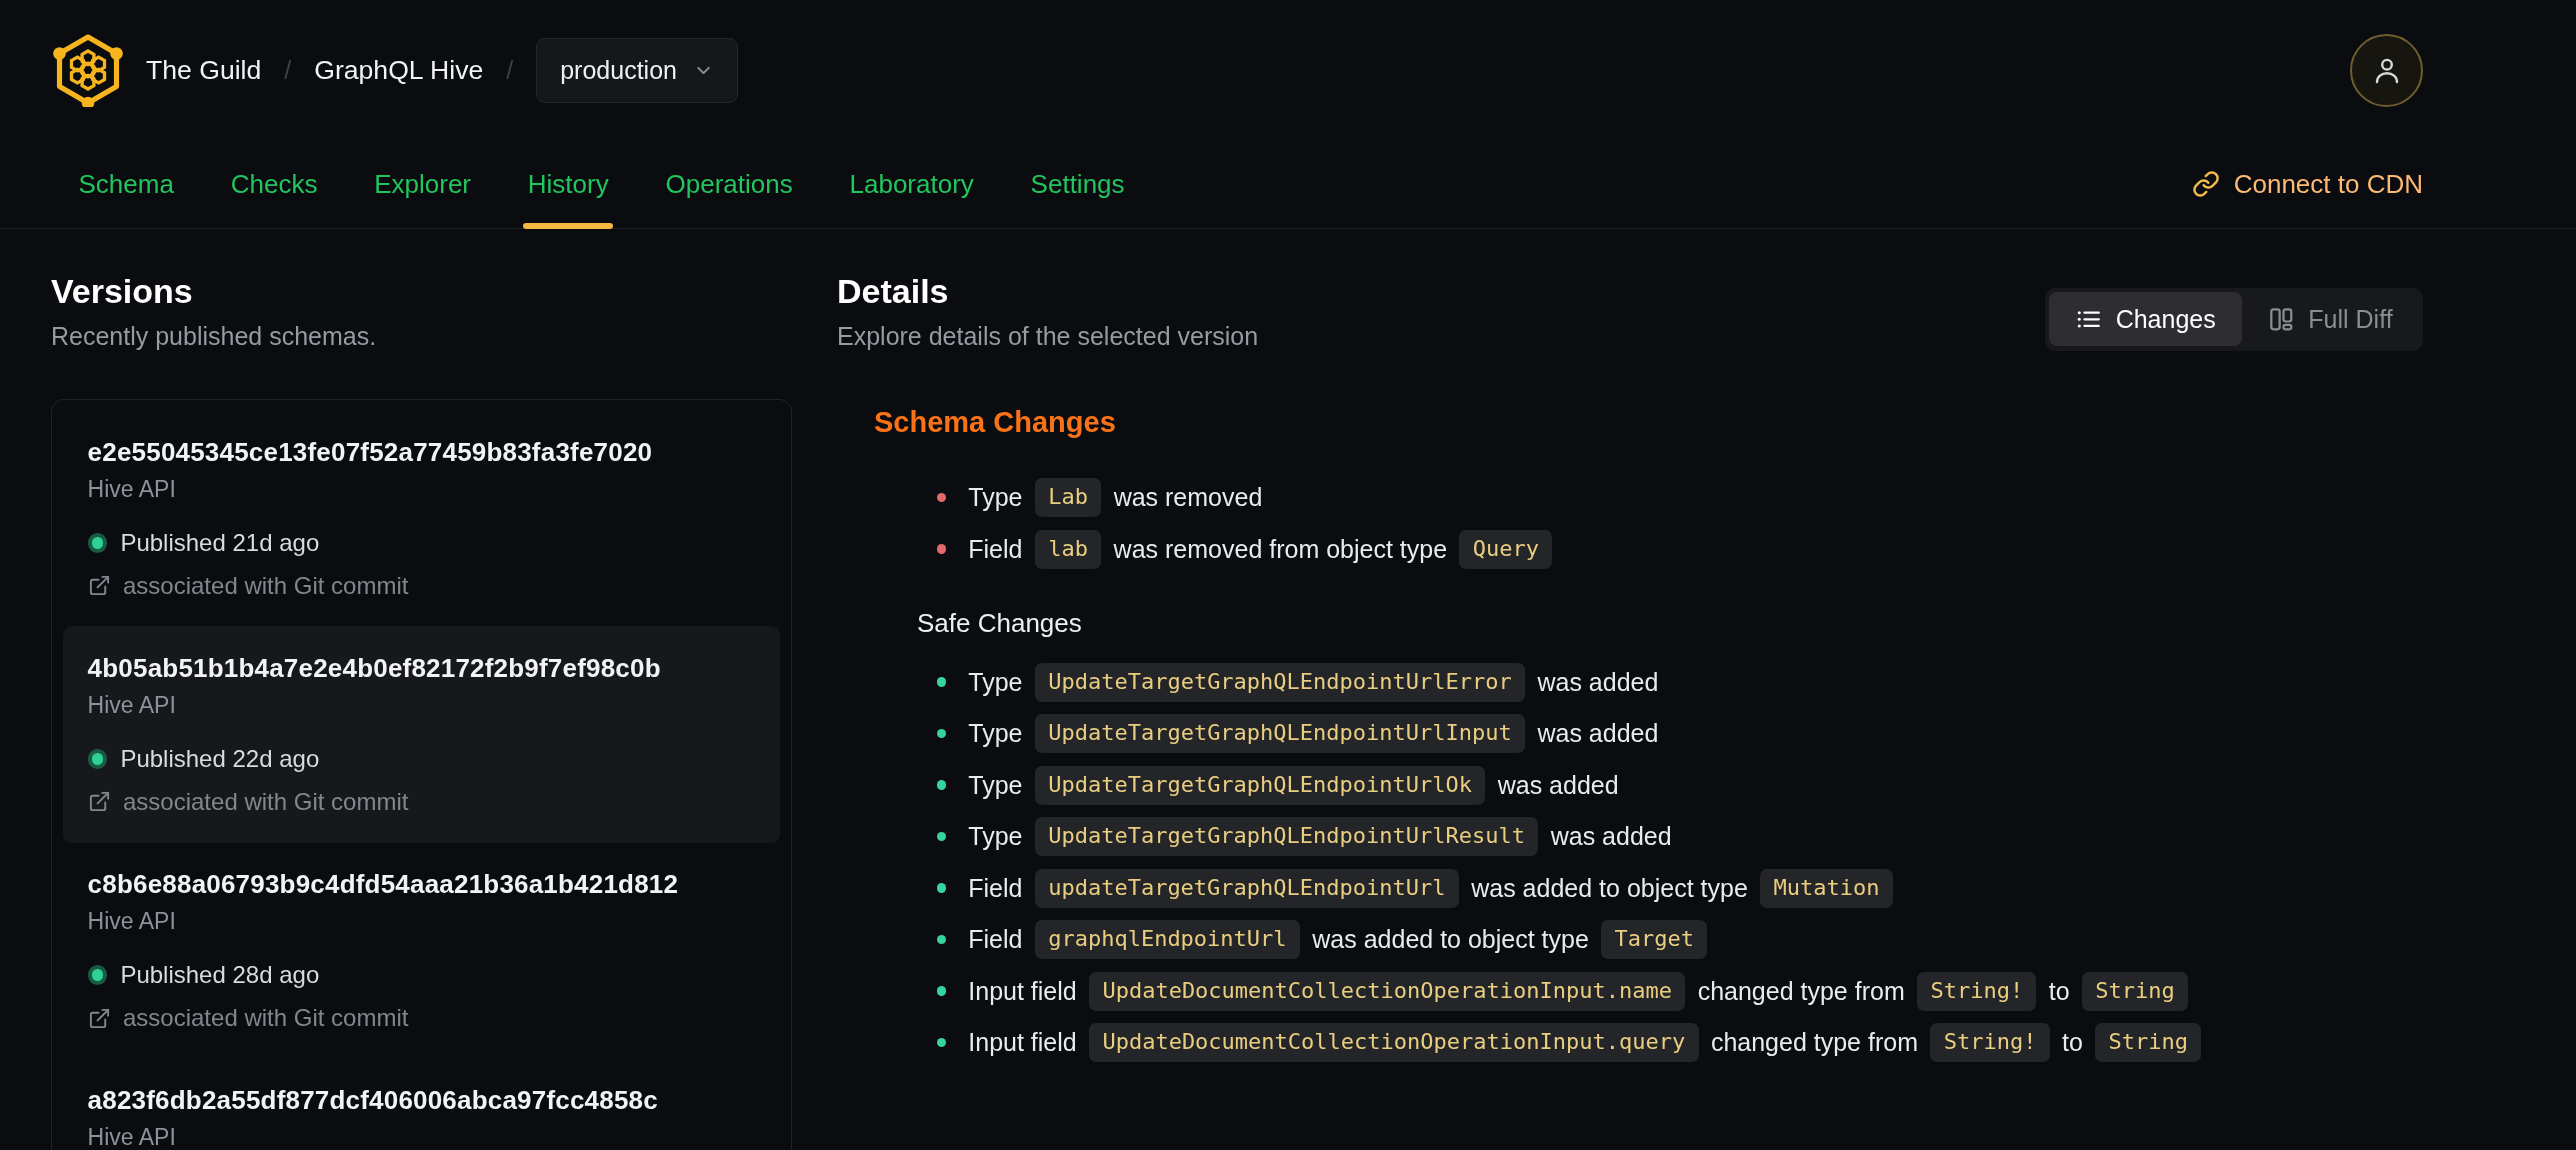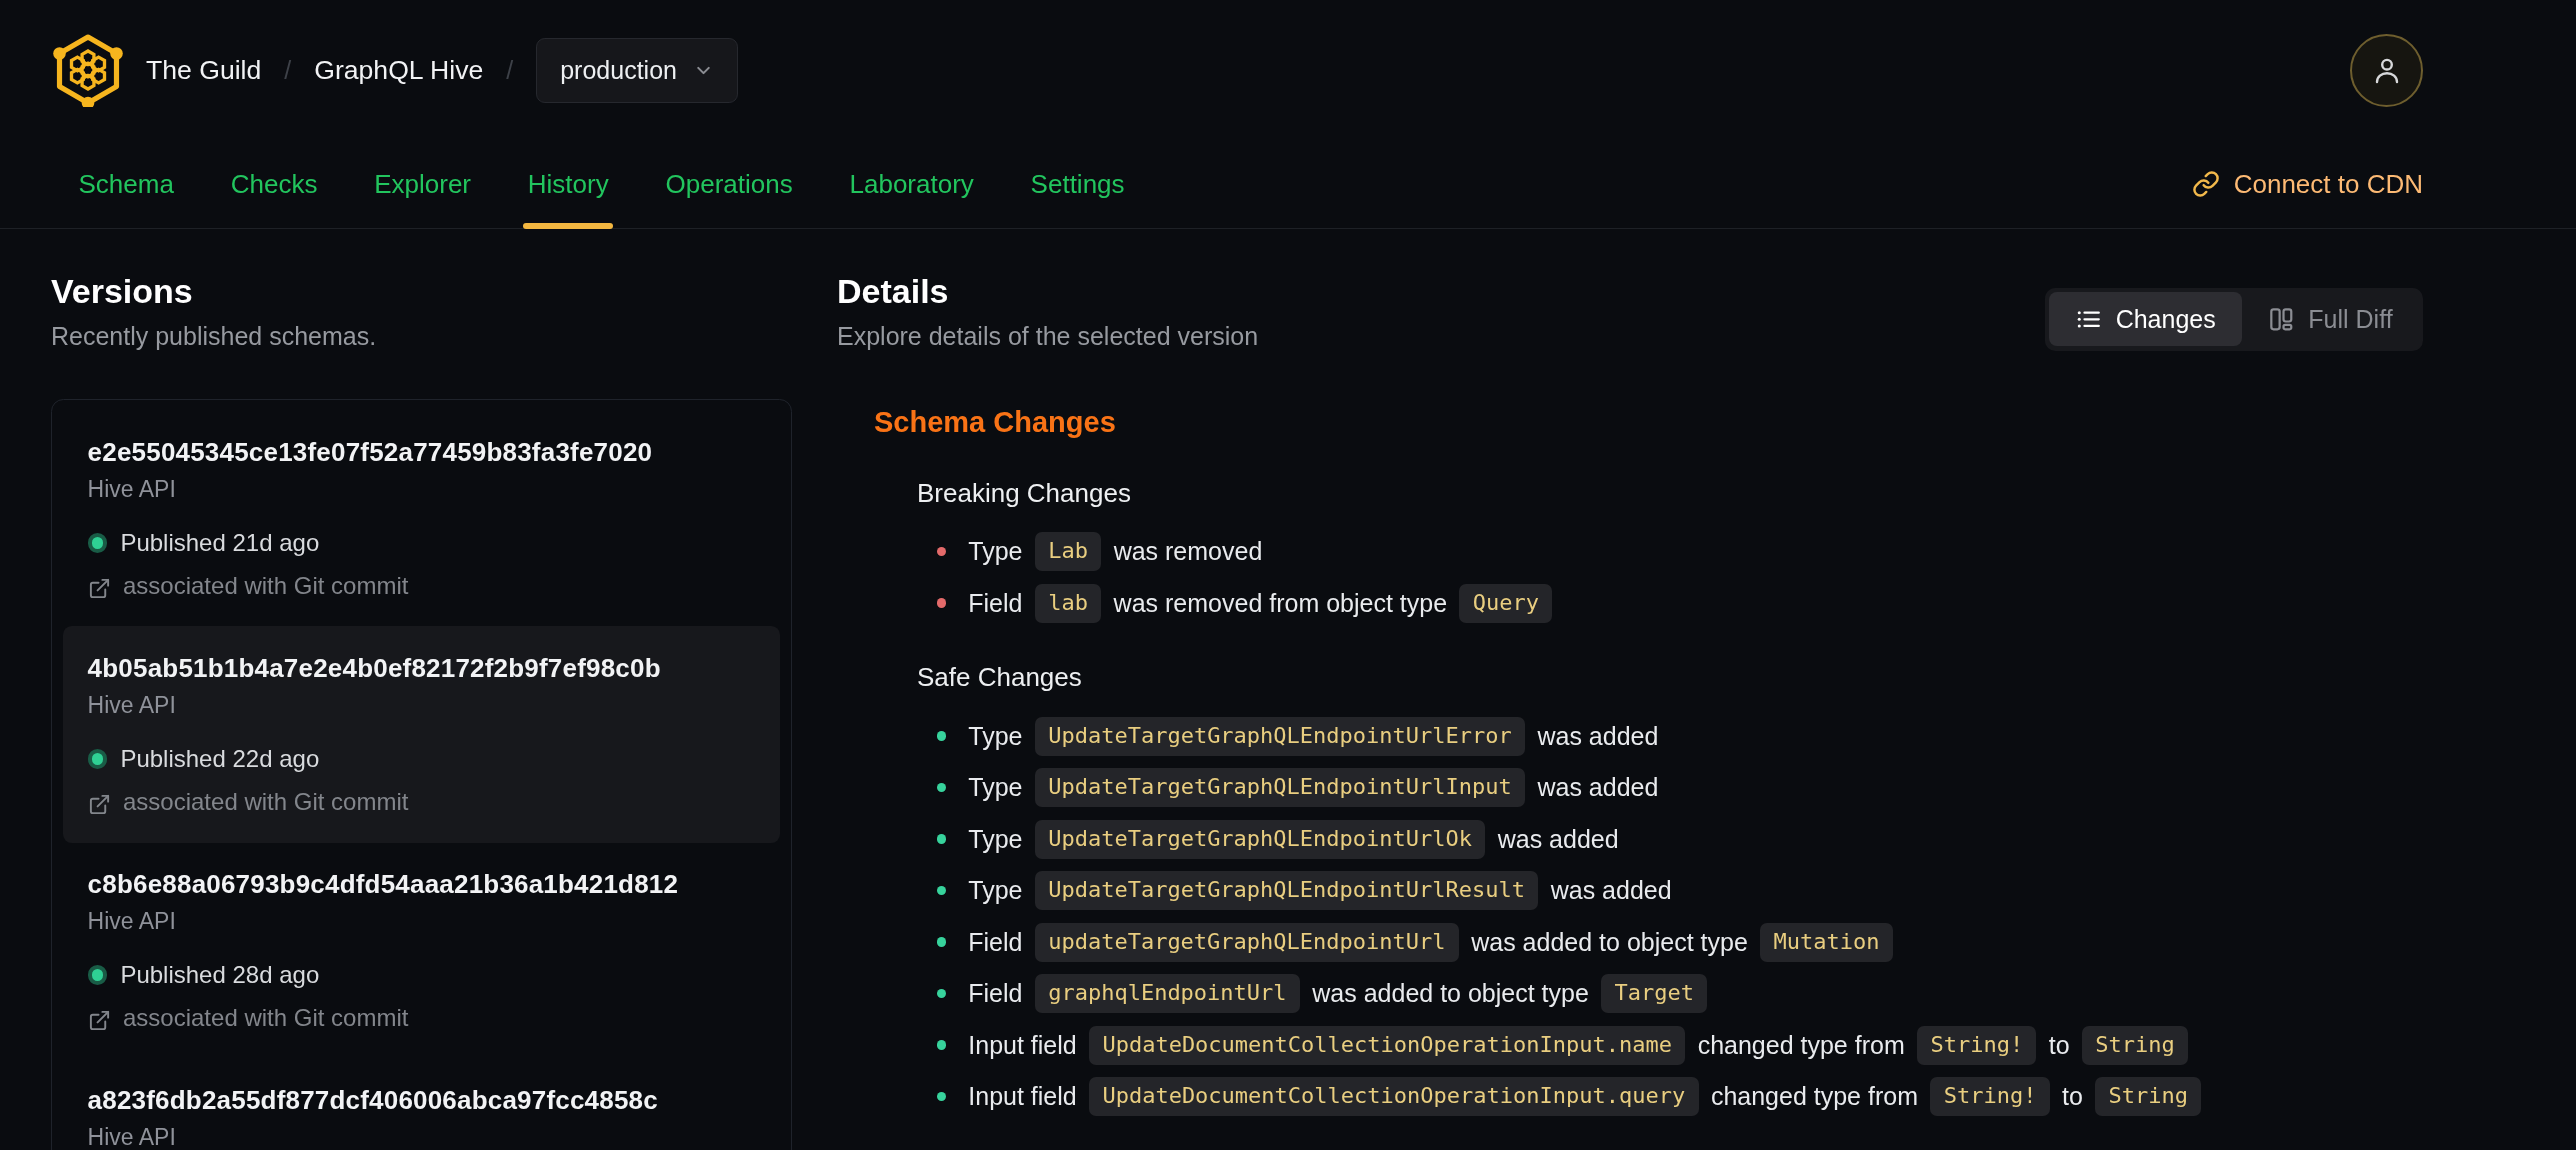--- a/index.html
+++ b/index.html
@@ -69,21 +69,21 @@
   .version-item.selected { background:#17181c; }
   .v-hash { font-size:26px; font-weight:bold; color:#f2f3f5; letter-spacing:0.2px; }
   .v-service { font-size:23px; color:#8f929a; margin-top:8px; }
   .v-row { display:flex; align-items:center; margin-top:26px; }
   .v-row + .v-row { margin-top:15px; }
   .status-dot {
     width:19.5px; height:19.5px; border-radius:50%; flex:none;
     background:#2fd094; border:4.4px solid #195c46; margin-right:13.3px;
   }
   .v-status { font-size:24px; color:#d9dbde; }
-  .v-git { color:#83868c;align-items:flex-end; }
+  .v-git { color:#83868c; }
   .v-git svg { width:23px; height:23px; stroke:#83868c; margin-right:12.4px; flex:none; }
   .v-git-label { font-size:24px; color:#83868c; }
 
   
   .details-col { flex:1; min-width:0; }
   .details-head { display:flex; justify-content:space-between; align-items:flex-end; }
 
   .view-toggle {
     display:flex; background:#18191d; border-radius:10.6px; padding:4.4px; margin-top:10.6px;
   }
@@ -277,21 +277,20 @@
           </svg>
           <span>Full Diff</span>
         </div>
       </div>
     </div>
 
     <div class="changes-wrap">
       <div class="schema-changes-title">Schema Changes</div>
       <div id="change-sections">
   <div class="change-section">
-    <div class="section-heading">Breaking Changes</div>
     <ul class="change-list">
               <li class="change-row">
                 <span class="bullet" style="background: rgb(227, 106, 106);"></span>
                 <span class="change-line">
                   <span class="seg-text">Type</span>
                   <span class="chip">Lab</span>
                   <span class="seg-text">was removed</span>
                 </span>
               </li>
               <li class="change-row">

